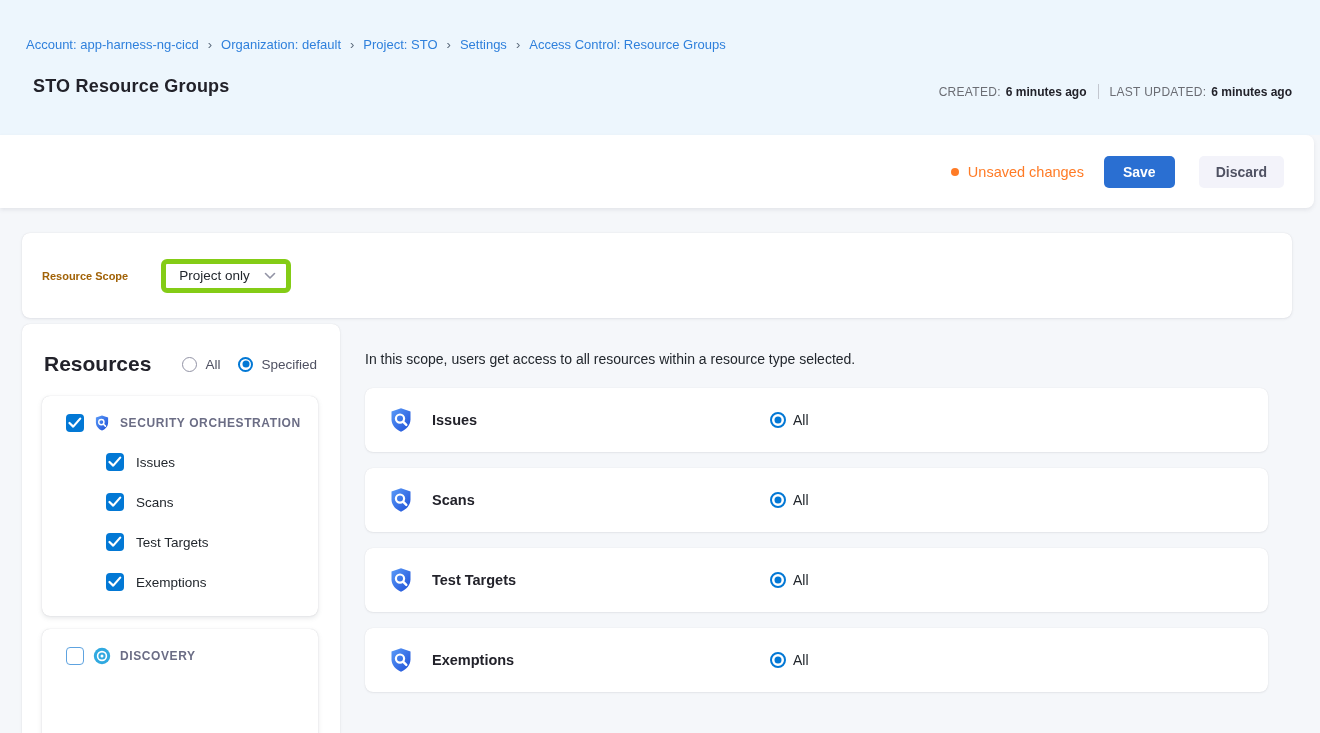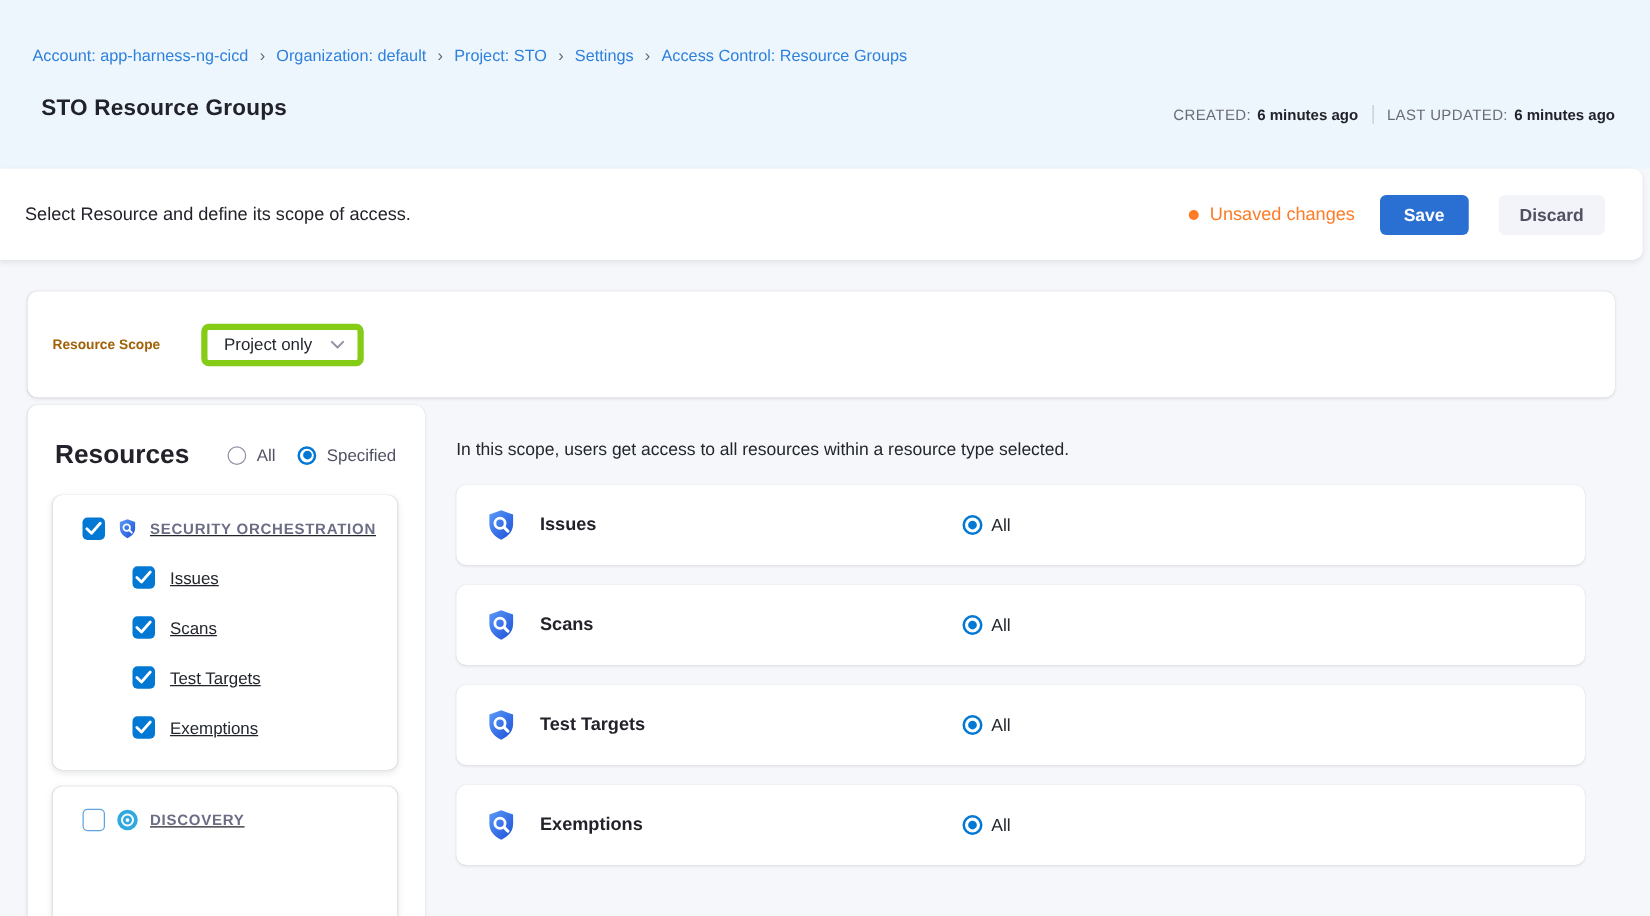--- a/index.html
+++ b/index.html
@@ -86,21 +86,20 @@
   .radio.on::after {
     content: ""; position: absolute; left: 50%; top: 50%;
     width: 7px; height: 7px; border-radius: 50%; background: #0278d5;
     transform: translate(-50%,-50%);
   }
   .radio.sm { width: 15px; height: 15px; }
 
   .tree-card {
     margin: 0 20px; width: 276px; background: #fff; border-radius: 8px;
     box-shadow: 0 0 1px rgba(40,41,61,.22), 0 2px 5px rgba(96,97,112,.16);
-    text-decoration: underline;
   }
   .tree-card.first { margin-top: 20px; height: 220px; }
   .tree-card.second { margin-top: 13px; height: 150px; }
   .group-row {
     display: flex; align-items: center; padding: 15px 0 0 24px; height: 39px;
   }
   .group-label {
     font-size: 12px; font-weight: 700; color: #6b6d85;
     letter-spacing: .6px; margin-left: 9px;
   }
@@ -150,21 +149,20 @@
   <div class="meta">
     <span class="meta-label">CREATED:</span>
     <span class="meta-value">6 minutes ago</span>
     <span class="meta-div"></span>
     <span class="meta-label">LAST UPDATED:</span>
     <span class="meta-value">6 minutes ago</span>
   </div>
 </div>
 
 <div class="toolbar">
-  <div class="toolbar-desc">Select Resource and define its scope of access.</div>
   <div class="toolbar-right">
     <div class="unsaved">
       <span class="unsaved-dot"></span>
       <span>Unsaved changes</span>
     </div>
     <button class="btn btn-save">Save</button>
     <button class="btn btn-discard">Discard</button>
   </div>
 </div>
 

